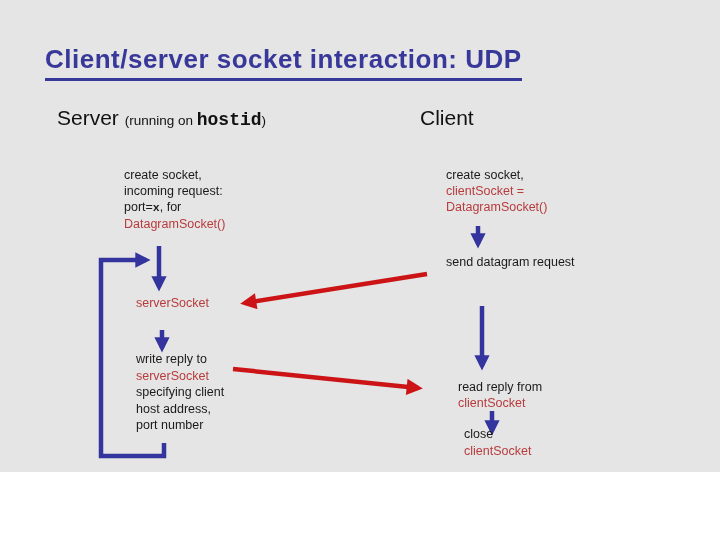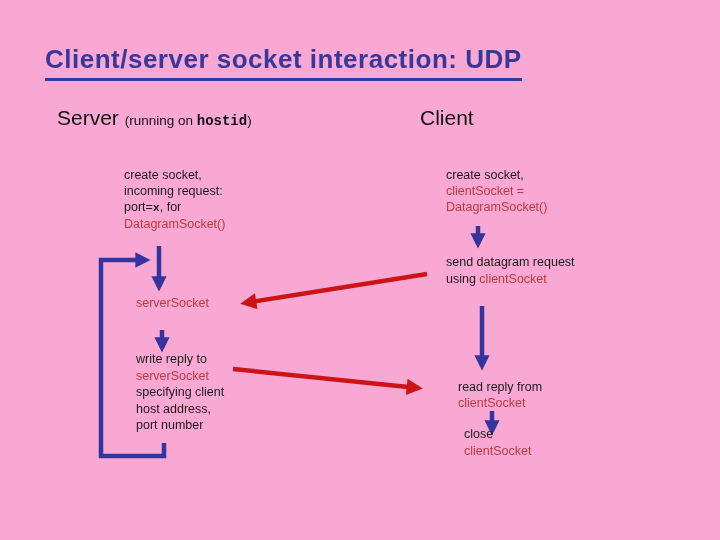--- a/index.html
+++ b/index.html
@@ -1,16 +1,16 @@
 <!DOCTYPE html>
 <html><head>
 <meta charset="utf-8">
 <style>
   html,body{margin:0;padding:0;background:#fff;}
-  .slide{position:relative;width:720px;height:540px;background:#f9a8d4;overflow:hidden;
+  .slide{position:relative;width:720px;height:472px;background:#e5e5e5;overflow:hidden;
          font-family:"Liberation Sans",sans-serif;color:#1a1a1a;}
   .title{position:absolute;left:45px;top:44px;font-size:26px;font-weight:bold;
          color:#38389a;border-bottom:3px solid #38389a;padding-bottom:3px;letter-spacing:.5px;}
   .colhead{position:absolute;font-size:21px;color:#111;}
   .colhead .note{font-size:13.5px;}
   .mono{font-family:"Liberation Mono","DejaVu Sans Mono",monospace;font-weight:bold;font-size:11.5px;}
   .tblock{position:absolute;font-size:12.5px;line-height:16px;white-space:nowrap;margin-left:16px;}
   .red{color:#b83b3d;}
   .arrows{position:absolute;left:0;top:0;width:720px;height:540px;pointer-events:none;}
   .lsp{letter-spacing:1.2px;}
@@ -39,21 +39,21 @@
     <line x1="492" y1="411" x2="492" y2="431" stroke-width="4.5" marker-end="url(#mb)" stroke="#34349e"></line>
 
     <line x1="427" y1="274" x2="245" y2="303" stroke-width="4.5" marker-end="url(#mr)" stroke="#cc1417"></line>
     <line x1="233" y1="369" x2="418" y2="388" stroke-width="4.5" marker-end="url(#mr)" stroke="#cc1417"></line>
   </svg>
 
   <div class="title">Client/server socket interaction: UDP</div>
 
   <div class="colhead" style="left:57px;top:106px;">
     <span>Server</span>
-    <span class="note"><span>(running on </span><span class="mono" style="font-size:14px;">hostid</span><span>)</span></span>
+    <span class="note"><span>(running on </span><span class="mono" style="font-size:18px;">hostid</span><span>)</span></span>
   </div>
   <div class="colhead" style="left:420px;top:106px;">Client</div>
 
   <div class="tblock" style="left:108px;top:167px;">
     <div>create socket,</div>
     <div>incoming request:</div>
     <div><span>port=</span><span class="mono">x</span><span>, for</span></div>
     <div class="red">DatagramSocket()</div>
   </div>
 
@@ -70,21 +70,20 @@
   </div>
 
   <div class="tblock" style="left:430px;top:167px;">
     <div>create socket,</div>
     <div class="red">clientSocket =</div>
     <div class="red">DatagramSocket()</div>
   </div>
 
   <div class="tblock" style="left:430px;top:254px;line-height:17px;">
     <div>send datagram request</div>
-    <div><span>using </span><span class="red">clientSocket</span></div>
   </div>
 
   <div class="tblock" style="left:442px;top:379px;">
     <div>read reply from</div>
     <div class="red">clientSocket</div>
   </div>
 
   <div class="tblock" style="left:448px;top:426px;line-height:17px;">
     <div>close</div>
     <div class="red">clientSocket</div>

